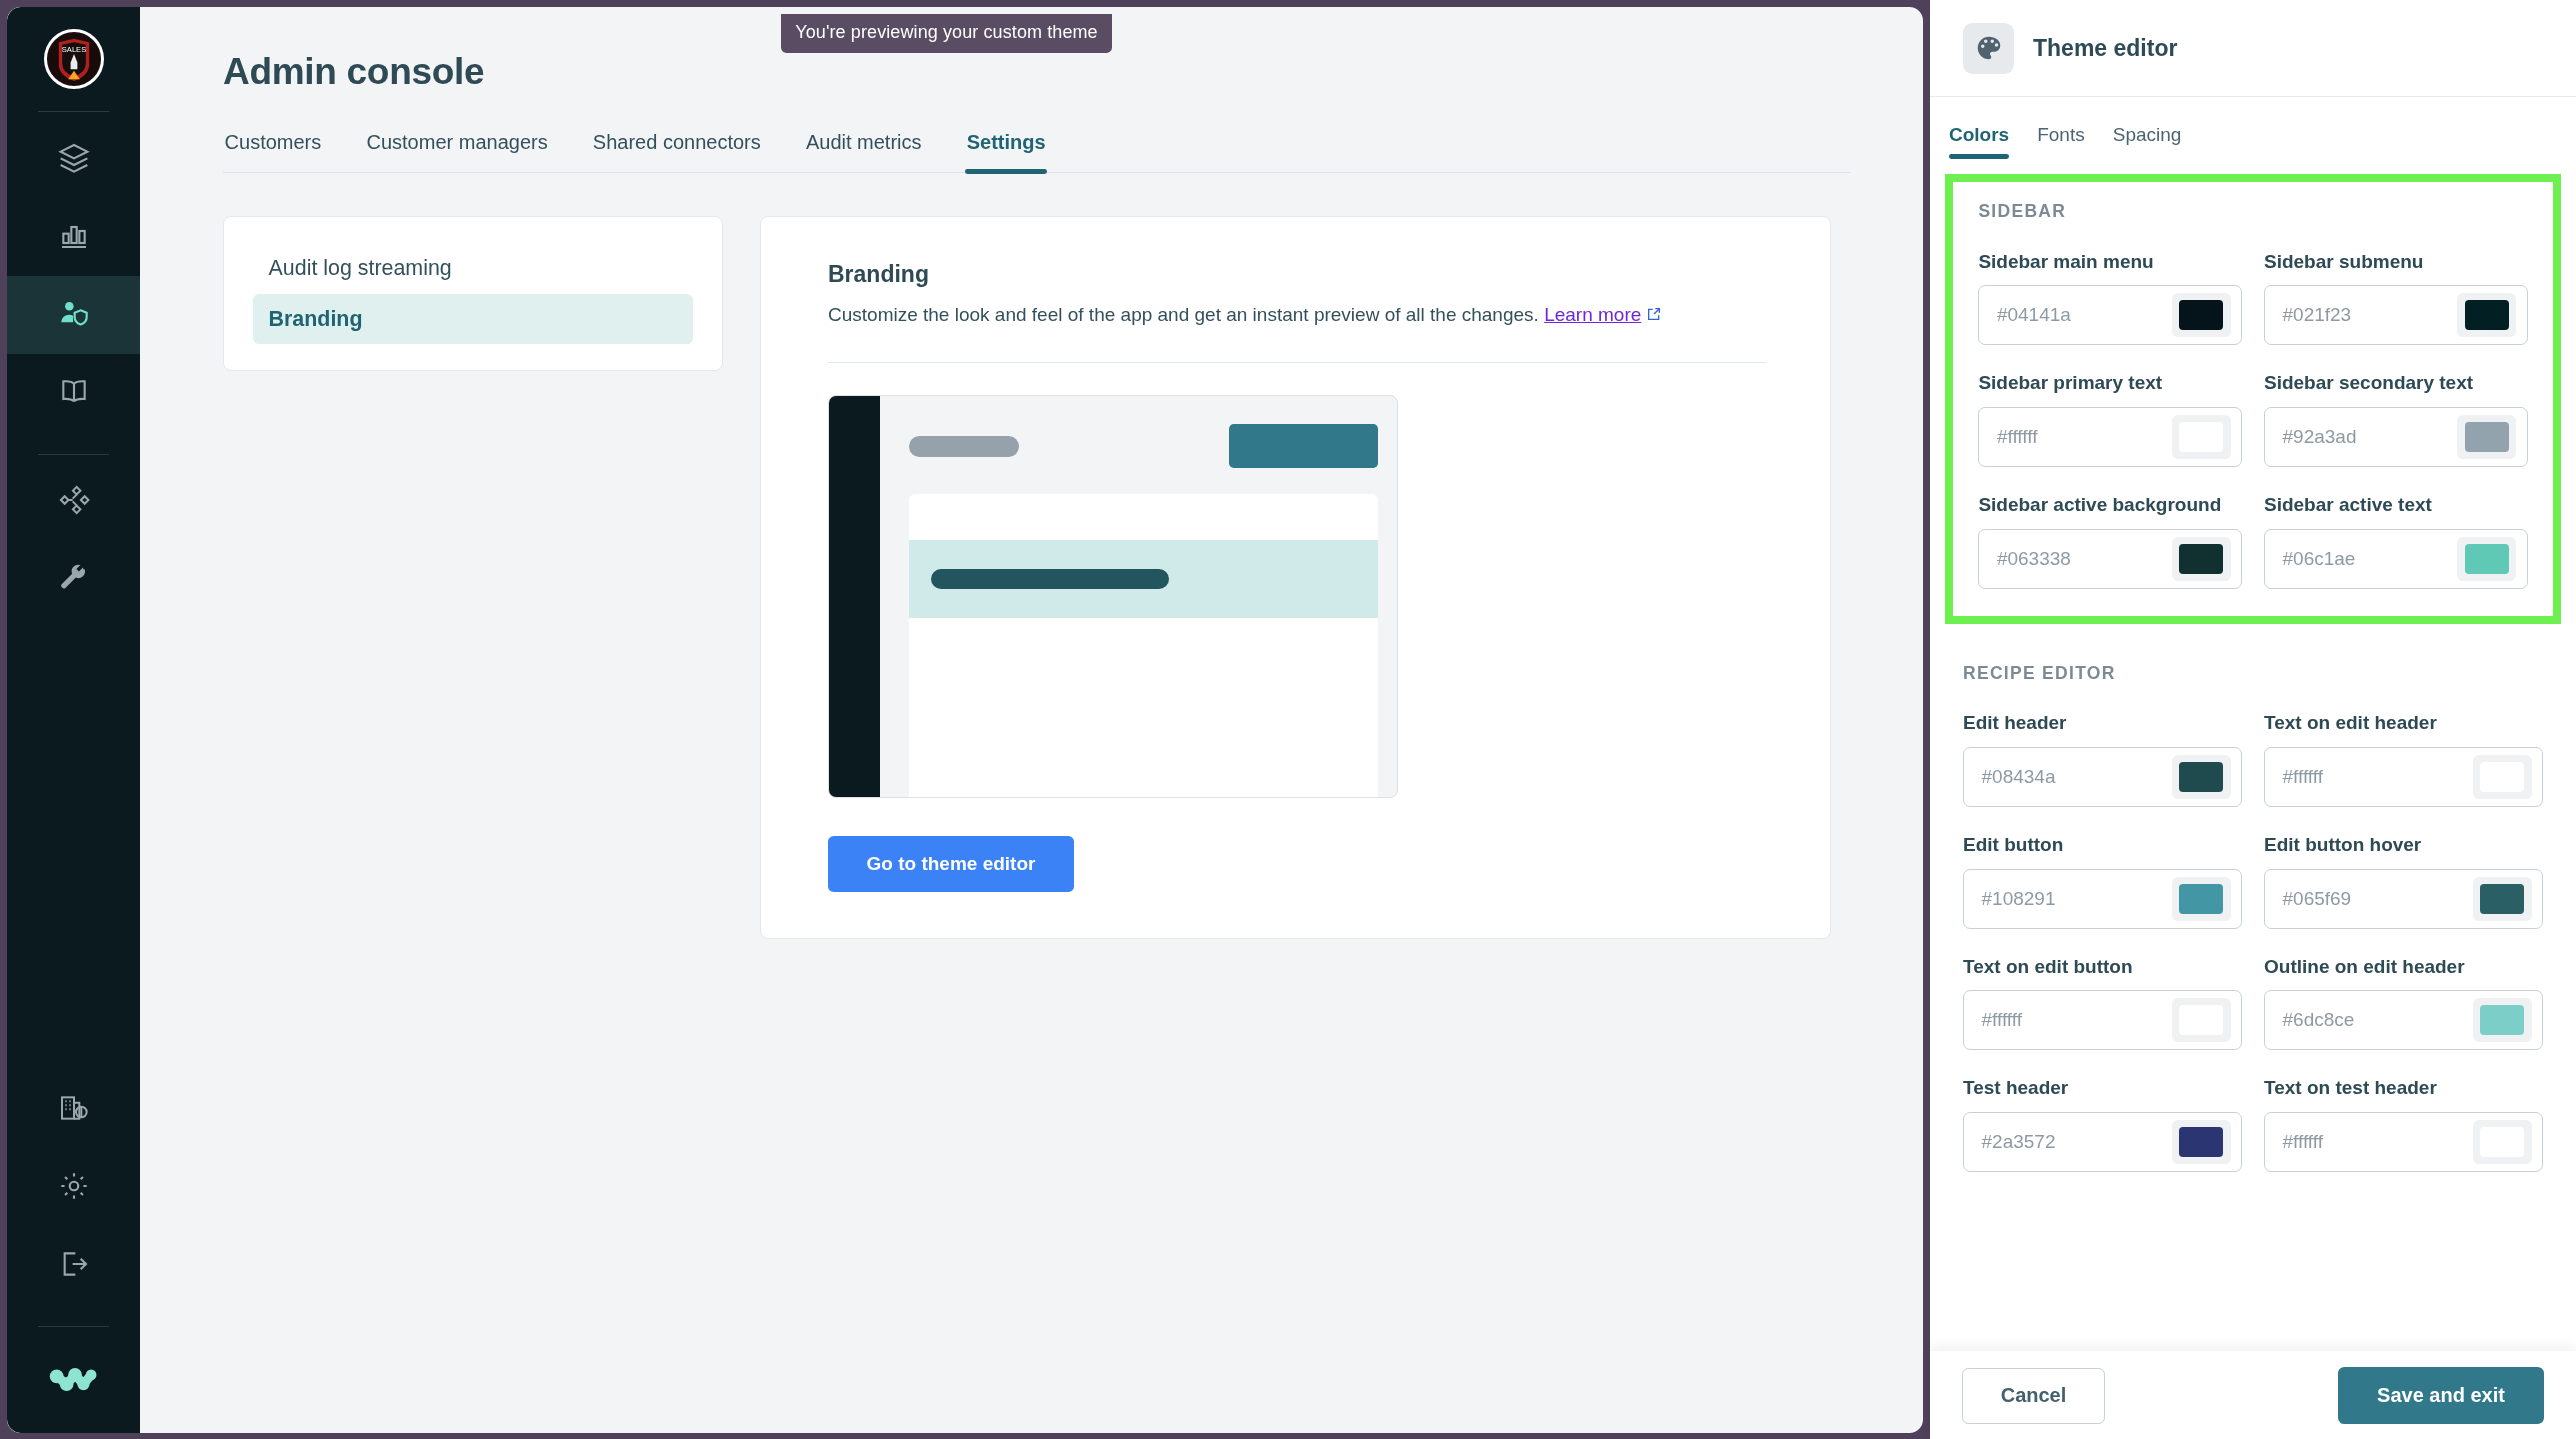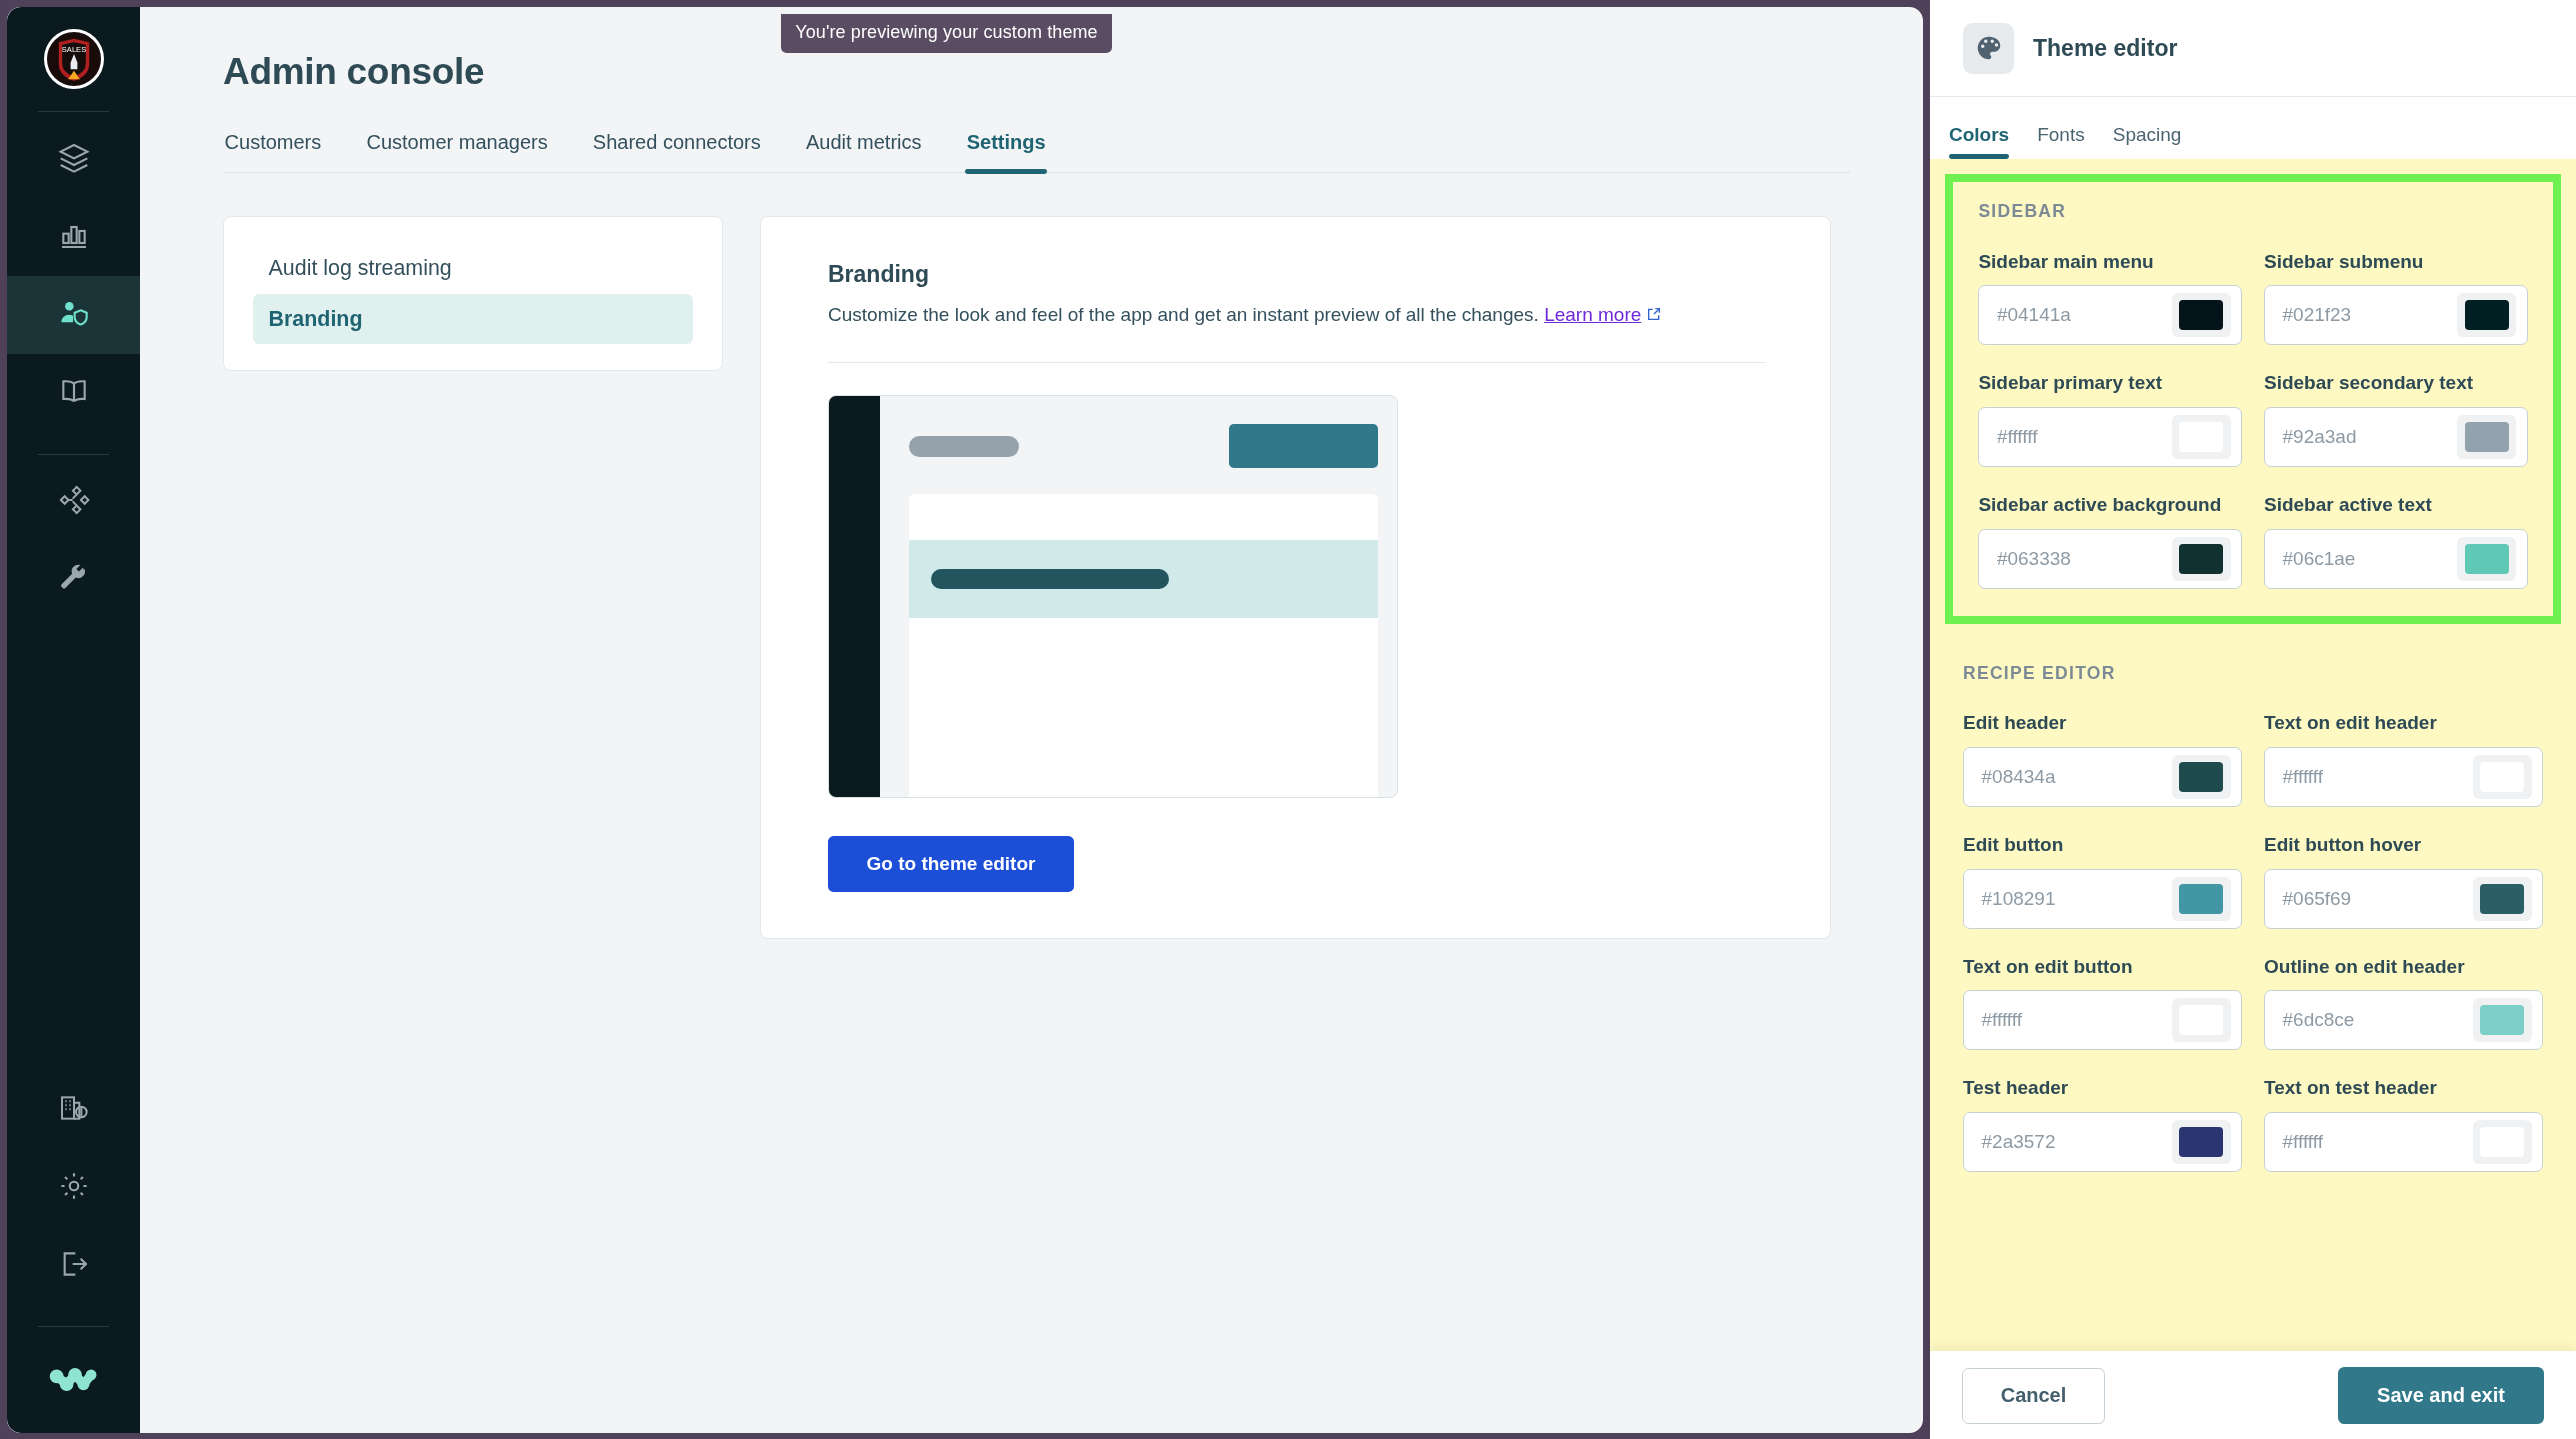--- a/index.html
+++ b/index.html
@@ -101,29 +101,29 @@
   .mock-btn{ width:149px; height:44px; border-radius:4.8px; background:#31788a; }
   .mock-panel{
     margin-top:25.4px; background:#ffffff; border-radius:6.3px 6.3px 0 0;
     height:100%; padding-top:46px;
   }
   .mock-row-active{ background:#cfeae8; height:78px; display:flex; align-items:center; padding-left:22px; }
   .mock-row-line{ width:238px; height:20px; border-radius:10.3px; background:#23555f; }
 
   .theme-btn{
     margin-top:38px; width:246px; height:56px; border-radius:5.6px;
-    background:#1d4ed8; color:#ffffff; font-size:19px; font-weight:bold;
+    background:#3b82f6; color:#ffffff; font-size:19px; font-weight:bold;
     display:flex; align-items:center; justify-content:center; cursor:pointer;
     border:none;
   }
 
   
   .panel{
     position:absolute; right:0; top:0; width:646px; height:1440px;
-    background:#fef9c3; display:flex; flex-direction:column;
+    background:#ffffff; display:flex; flex-direction:column;
   }
   .panel-head{
     height:97px; background:#ffffff; display:flex; align-items:center;
     padding-left:33px; gap:19px; flex:0 0 auto;
     border-bottom:0.8px solid #e6eaee;
   }
   .palette-chip{
     width:51px; height:51px; border-radius:9.5px; background:#e7eaed;
     display:flex; align-items:center; justify-content:center; color:#50626f;
   }

